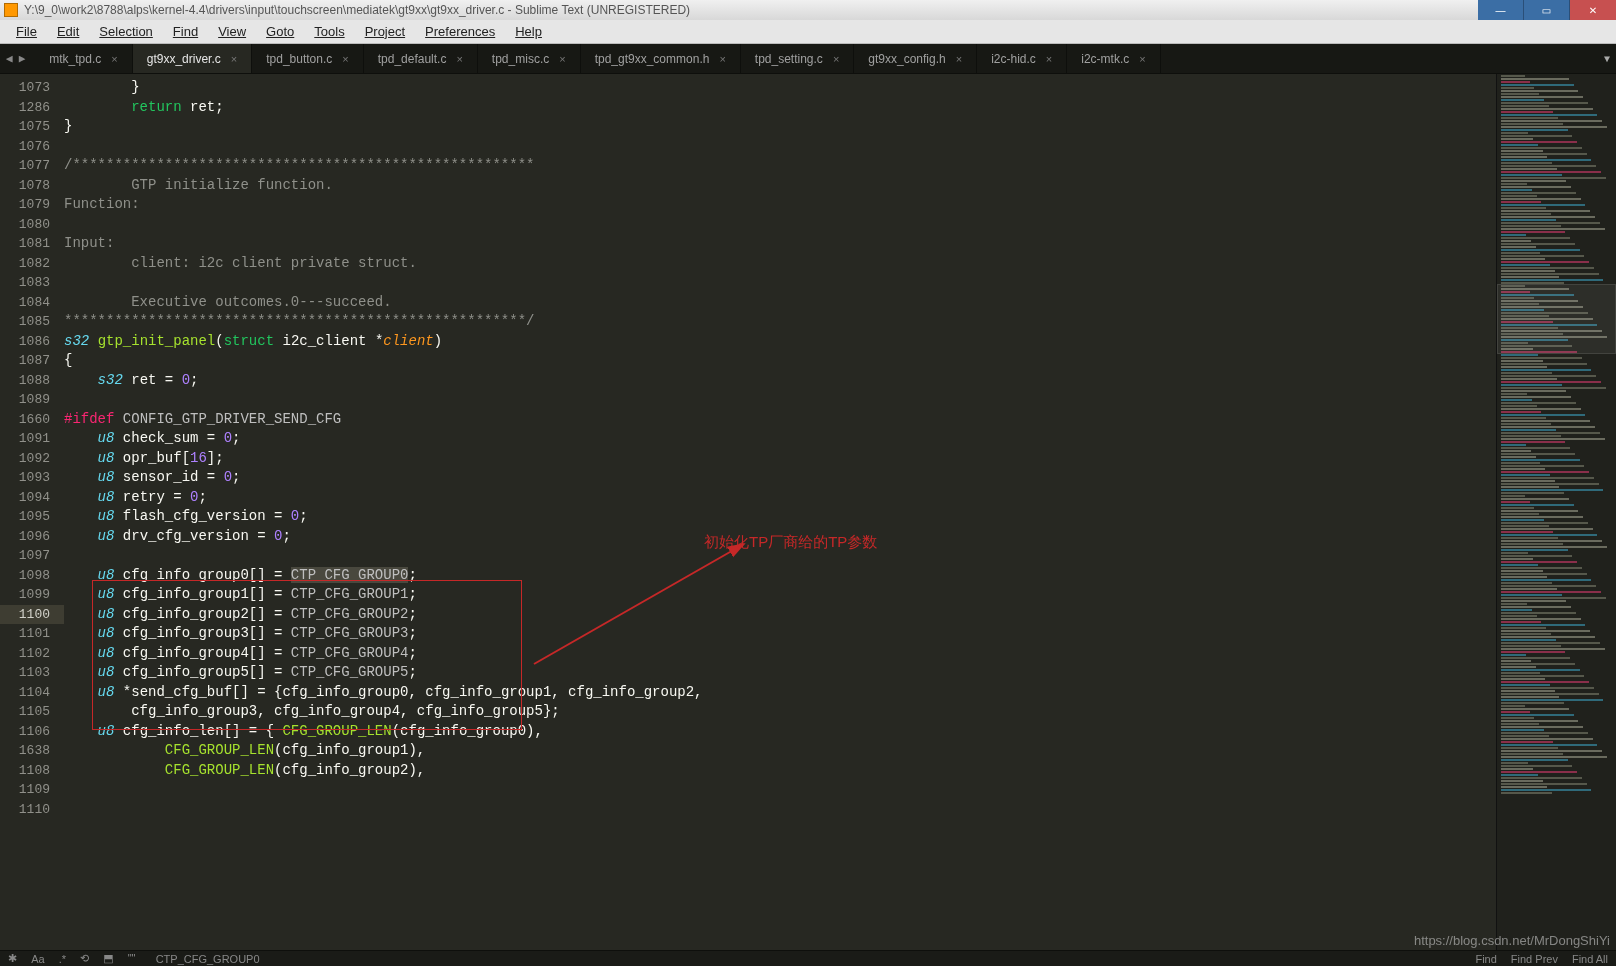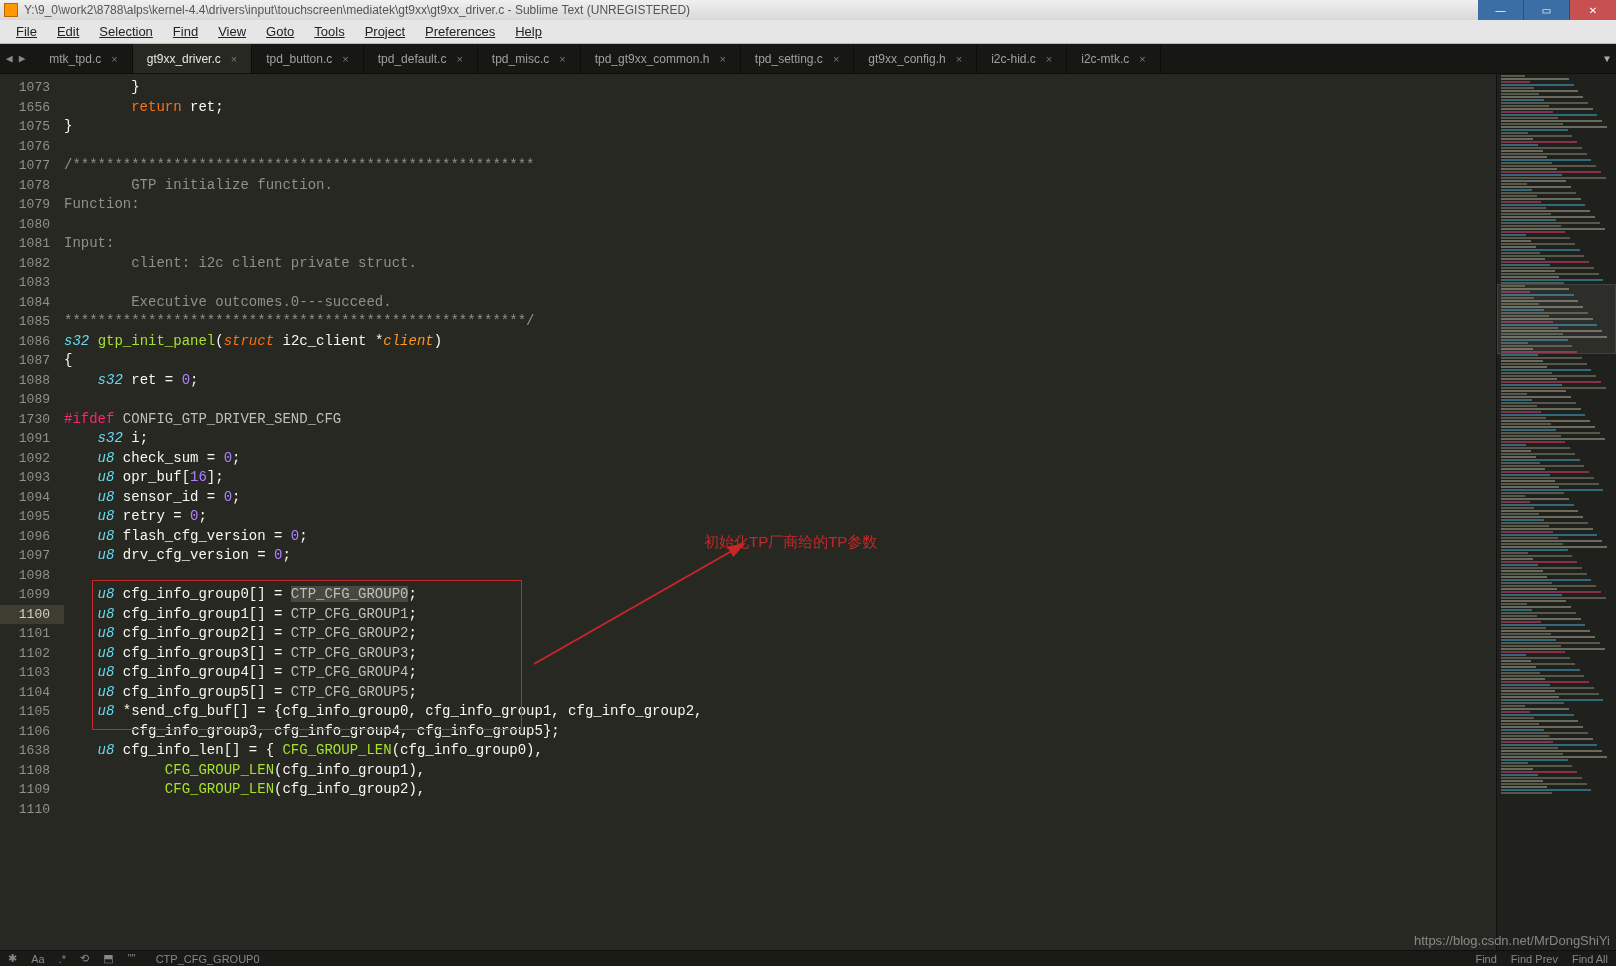--- a/index.html
+++ b/index.html
@@ -19,21 +19,21 @@
   .tab { display: flex; align-items: center; padding: 0 14px; color: #a0a0a0; font-size: 12px; font-family: "Segoe UI", Tahoma, sans-serif; background: #171814; border-right: 1px solid #0e0f0c; position: relative; max-width: 200px; }
   .tab.active { background: #272822; color: #e6e6e6; }
   .tab .close { margin-left: 10px; color: #777; font-size: 11px; }
   .tabbar .overflow { position: absolute; right: 6px; top: 0; height: 30px; display: flex; align-items: center; color: #aaa; font-size: 10px; }
   .workspace { position: absolute; top: 74px; left: 0; right: 0; bottom: 16px; display: flex; }
   .gutter { width: 64px; background: #272822; color: #90908a; text-align: right; padding-right: 14px; line-height: 19.5px; font-size: 13px; padding-top: 4px; user-select: none; }
   .gutter .ln.current { background: #3e3d32; color: #d0d0c8; margin-right: -14px; padding-right: 14px; }
   .editor { flex: 1; position: relative; background: #272822; line-height: 19.5px; font-size: 14px; padding-top: 4px; }
   .editor pre { margin: 0; font-family: Consolas, "Courier New", monospace; white-space: pre; }
   .ln-row { height: 19.5px; }
-  .kw { color: #f97316; font-style: normal; }
+  .kw { color: #22c55e; font-style: normal; }
   .ty { color: #66d9ef; font-style: italic; }
   .fn { color: #a6e22e; }
   .num { color: #ae81ff; }
   .cm { color: #8f908a; }
   .pp { color: #f92672; }
   .ppn { color: #bfbfbf; }
   .const { color: #bfbfbf; }
   .param { color: #fd971f; font-style: italic; }
   .plain { color: #f8f8f2; }
   .sel { background: #49483e; border-radius: 0; }
@@ -123,37 +123,37 @@
       <span>i2c-mtk.c</span>
       <span class="close">×</span>
     </div>
   <div class="overflow">▼</div>
 </div>
 
 <div class="workspace">
 
   <div class="gutter" id="gutter">
       <div class="ln">1073</div>
-      <div class="ln">1656</div>
+      <div class="ln">1286</div>
       <div class="ln">1075</div>
       <div class="ln">1076</div>
       <div class="ln">1077</div>
       <div class="ln">1078</div>
       <div class="ln">1079</div>
       <div class="ln">1080</div>
       <div class="ln">1081</div>
       <div class="ln">1082</div>
       <div class="ln">1083</div>
       <div class="ln">1084</div>
       <div class="ln">1085</div>
       <div class="ln">1086</div>
       <div class="ln">1087</div>
       <div class="ln">1088</div>
       <div class="ln">1089</div>
-      <div class="ln">1730</div>
+      <div class="ln">1660</div>
       <div class="ln">1091</div>
       <div class="ln">1092</div>
       <div class="ln">1093</div>
       <div class="ln">1094</div>
       <div class="ln">1095</div>
       <div class="ln">1096</div>
       <div class="ln">1097</div>
       <div class="ln">1098</div>
       <div class="ln">1099</div>
       <div class="ln current">1100</div>
@@ -176,26 +176,25 @@
 <pre class="ln-row"><span class="plain"></span></pre>
 <pre class="ln-row"><span class="cm">/*******************************************************</span></pre>
 <pre class="ln-row"><span class="cm">        </span><span class="cm">GTP initialize function.</span></pre>
 <pre class="ln-row"><span class="cm">Function:</span></pre>
 <pre class="ln-row"><span class="cm"></span></pre>
 <pre class="ln-row"><span class="cm">Input:</span></pre>
 <pre class="ln-row"><span class="cm">        </span><span class="cm">client: i2c client private struct.</span></pre>
 <pre class="ln-row"><span class="cm"></span></pre>
 <pre class="ln-row"><span class="cm">        </span><span class="cm">Executive outcomes.0---succeed.</span></pre>
 <pre class="ln-row"><span class="cm">*******************************************************/</span></pre>
-<pre class="ln-row"><span class="ty">s32</span><span class="plain"> </span><span class="fn">gtp_init_panel</span><span class="plain">(</span><span class="kw" style="font-style:italic">struct</span><span class="plain"> </span><span class="plain">i2c_client</span><span class="plain"> *</span><span class="param">client</span><span class="plain">)</span></pre>
+<pre class="ln-row"><span class="ty">s32</span><span class="plain"> </span><span class="fn">gtp_init_panel</span><span class="plain">(</span><span class="kw" style="">struct</span><span class="plain"> </span><span class="plain">i2c_client</span><span class="plain"> *</span><span class="param">client</span><span class="plain">)</span></pre>
 <pre class="ln-row"><span class="plain">{</span></pre>
 <pre class="ln-row"><span class="plain">    </span><span class="ty">s32</span><span class="plain"> ret = </span><span class="num">0</span><span class="plain">;</span></pre>
 <pre class="ln-row"><span class="plain"></span></pre>
 <pre class="ln-row"><span class="pp">#ifdef</span><span class="plain"> </span><span class="ppn">CONFIG_GTP_DRIVER_SEND_CFG</span></pre>
-<pre class="ln-row"><span class="plain">    </span><span class="ty">s32</span><span class="plain"> i;</span></pre>
 <pre class="ln-row"><span class="plain">    </span><span class="ty">u8</span><span class="plain"> check_sum = </span><span class="num">0</span><span class="plain">;</span></pre>
 <pre class="ln-row"><span class="plain">    </span><span class="ty">u8</span><span class="plain"> opr_buf[</span><span class="num">16</span><span class="plain">];</span></pre>
 <pre class="ln-row"><span class="plain">    </span><span class="ty">u8</span><span class="plain"> sensor_id = </span><span class="num">0</span><span class="plain">;</span></pre>
 <pre class="ln-row"><span class="plain">    </span><span class="ty">u8</span><span class="plain"> retry = </span><span class="num">0</span><span class="plain">;</span></pre>
 <pre class="ln-row"><span class="plain">    </span><span class="ty">u8</span><span class="plain"> flash_cfg_version = </span><span class="num">0</span><span class="plain">;</span></pre>
 <pre class="ln-row"><span class="plain">    </span><span class="ty">u8</span><span class="plain"> drv_cfg_version = </span><span class="num">0</span><span class="plain">;</span></pre>
 <pre class="ln-row"><span class="plain"></span></pre>
 <pre class="ln-row"><span class="plain">    </span><span class="ty">u8</span><span class="plain"> cfg_info_group0[] = </span><span class="sel const">CTP_CFG_GROUP0</span><span class="plain">;</span></pre>
 <pre class="ln-row"><span class="plain">    </span><span class="ty">u8</span><span class="plain"> cfg_info_group1[] = </span><span class="const">CTP_CFG_GROUP1</span><span class="plain">;</span></pre>
 <pre class="ln-row"><span class="plain">    </span><span class="ty">u8</span><span class="plain"> cfg_info_group2[] = </span><span class="const">CTP_CFG_GROUP2</span><span class="plain">;</span></pre>

